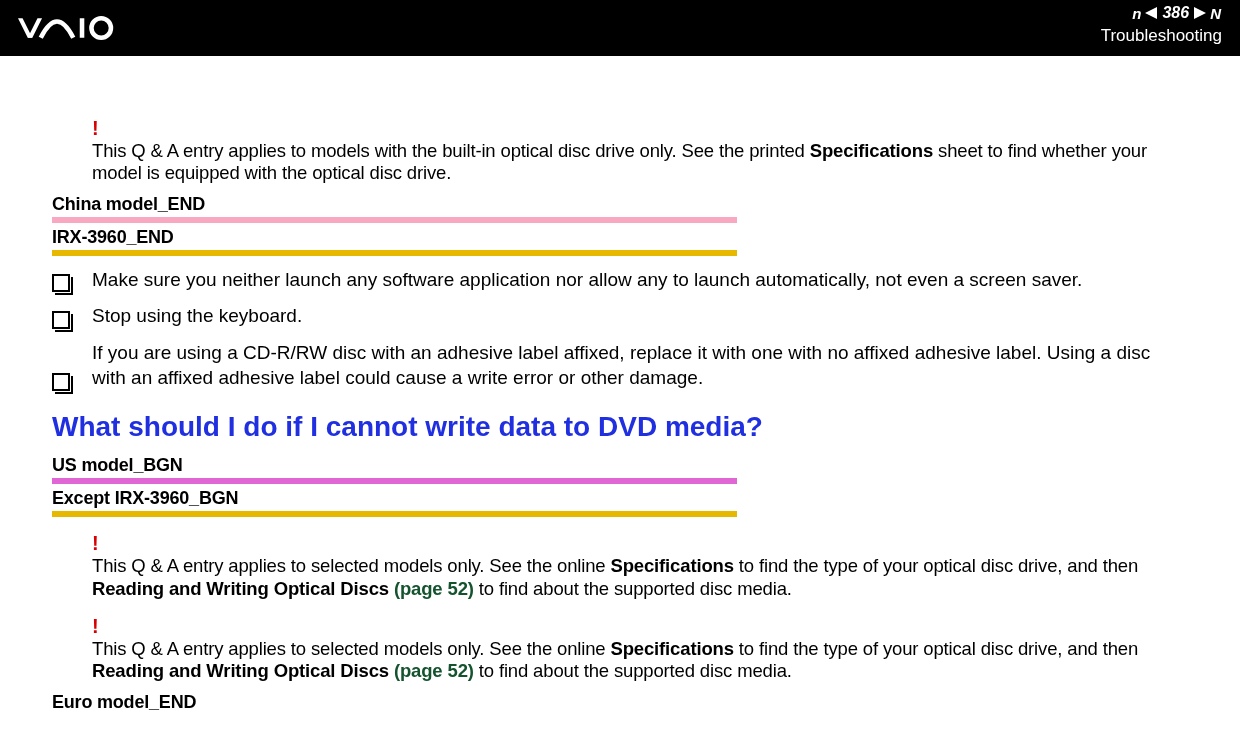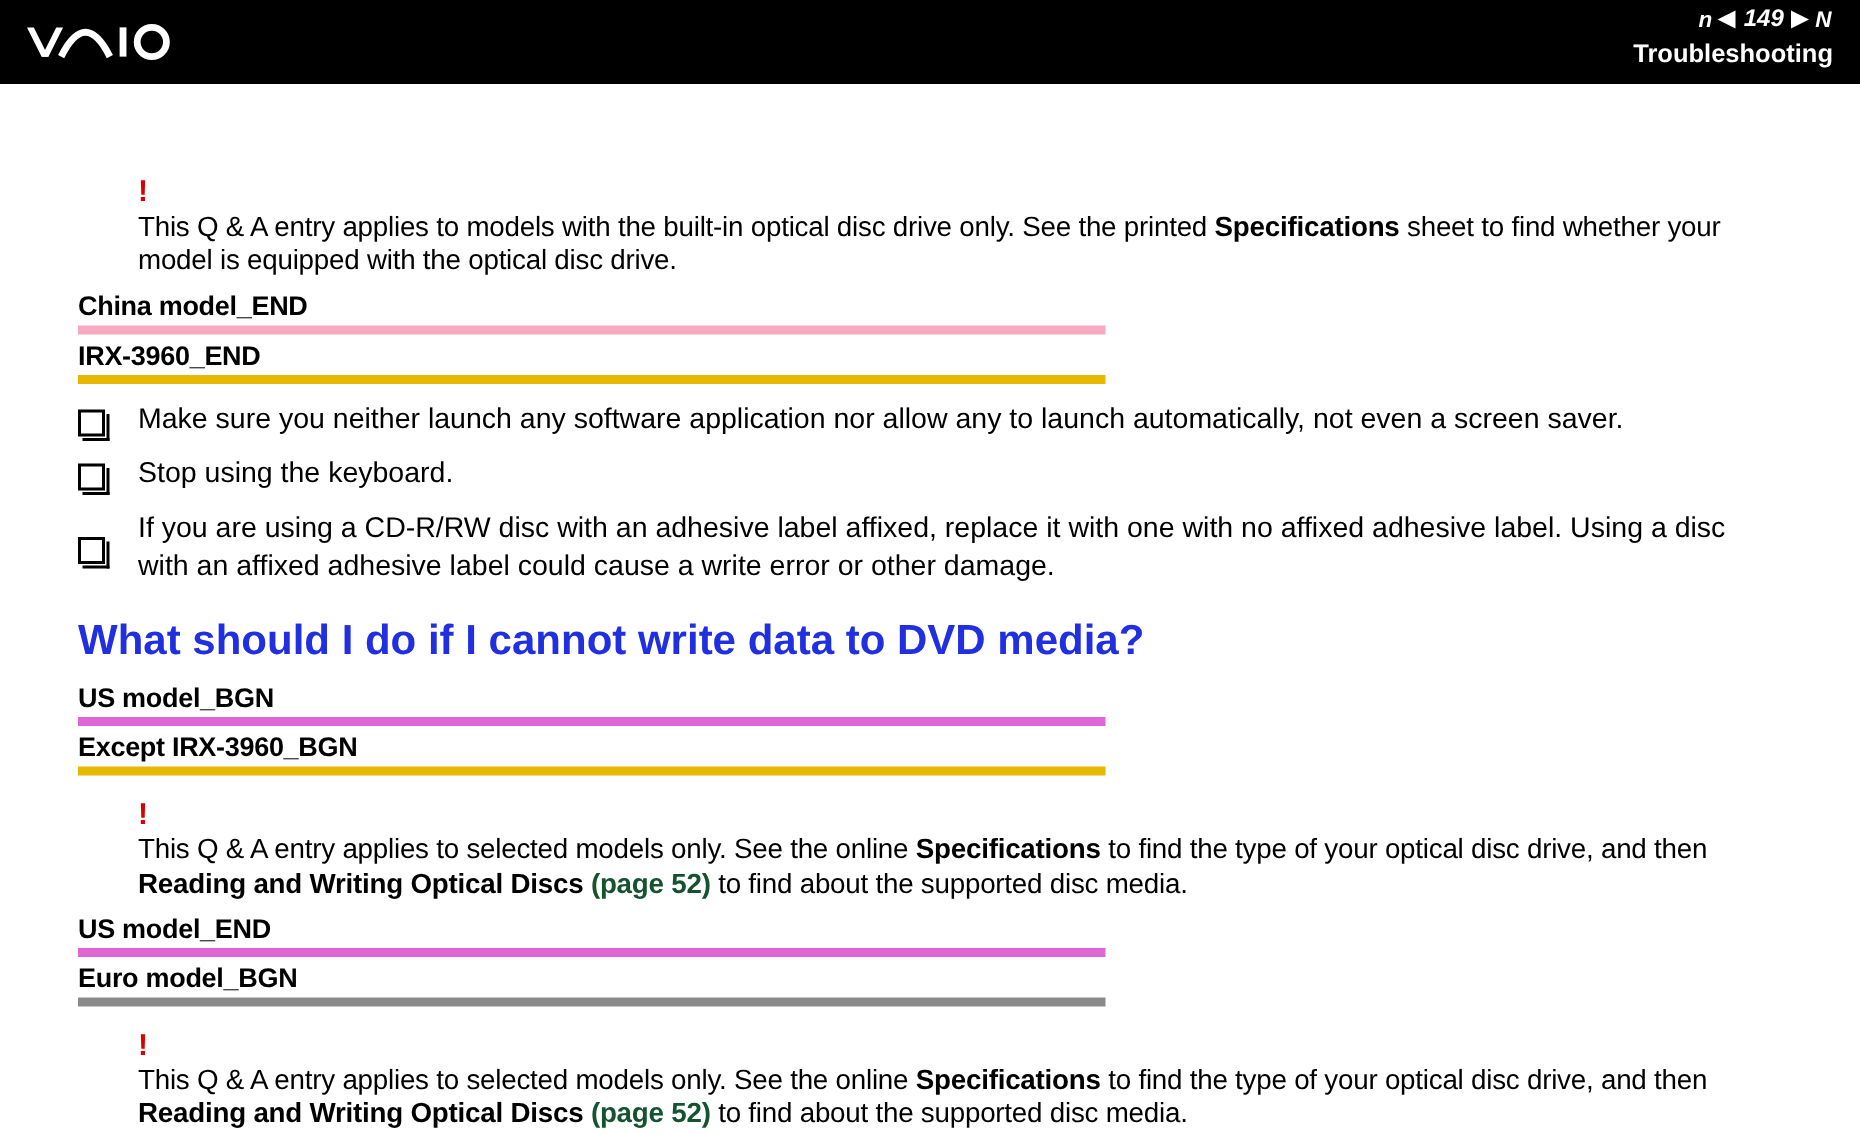--- a/index.html
+++ b/index.html
@@ -33,21 +33,21 @@
     border-bottom: 6px solid transparent;
     border-left: 12px solid #fff;
   }
   .header-nav .N { color: #fff; font-style: italic; font-weight: bold; font-size: 15px; margin: 0 1px; }
   .header-nav .pg { color: #fff; font-style: italic; font-weight: bold; font-size: 16px; margin: 0 2px; }
   .header-section {
     position: absolute;
     top: 26px;
     right: 18px;
     color: #fff;
-    font-weight: bold;
+    font-weight: normal;
     font-size: 17px;
   }
   .vaio-logo { display: inline-block; color: #fff; height: 26px; }
   .vaio-logo svg { height: 26px; }
 
   .page-body {
     padding: 60px 52px 0 52px;
     font-size: 18px;
     line-height: 1.28;
   }
@@ -83,21 +83,21 @@
     width: 685px;
   }
   .bar-pink     { background: #f8a8c0; }
   .bar-yellow   { background: #e6b800; }
   .bar-magenta  { background: #e066d6; }
   .bar-gray     { background: #8a8a8a; }
 
   .bullet-list { margin: 12px 0 18px 0; }
   .bullet-item {
     display: flex;
-    align-items: center;
+    align-items: flex-end;
     margin: 0 0 12px 0;
     font-size: 19px;
     line-height: 1.3;
   }
   .bullet-item .sq {
     flex: 0 0 18px;
     height: 18px;
     margin: 3px 22px 0 0;
     position: relative;
   }
@@ -135,21 +135,21 @@
       <path d="M0 5 L15 35 L22 35 L7 5 Z" fill="#fff"></path>
       <path d="M30 5 L15 35 L22 35 L37 5 Z" fill="#fff"></path>
       <path d="M35 35 Q60 -15 85 35" stroke="#fff" stroke-width="7" fill="none"></path>
       <rect x="95" y="5" width="7" height="30" fill="#fff"></rect>
       <circle cx="128" cy="20" r="15" stroke="#fff" stroke-width="7" fill="none"></circle>
     </svg>
   </span>
   <div class="header-nav">
     <span class="N">n</span>
     <span class="tri-left"></span>
-    <span class="pg">149</span>
+    <span class="pg">386</span>
     <span class="tri-right"></span>
     <span class="N">N</span>
   </div>
   <div class="header-section">Troubleshooting</div>
 </div>
 
 <div class="page-body">
 
   <div class="excl">!</div>
   <p class="note-text">
@@ -193,30 +193,20 @@
         <span class="tag-label">Except IRX-3960_BGN</span>
         <div class="tag-bar bar-yellow"></div>
       </div>
     </div>
 
   <div class="excl" style="margin-top:14px">!</div>
   <p class="note-text">
     <span>This Q &amp; A entry applies to selected models only. See the online </span><b class="spec">Specifications</b><span> to find the type of your optical disc drive, and then </span><b class="spec">Reading and Writing Optical Discs </b><span class="link">(page 52)</span><span> to find about the supported disc media.</span>
   </p>
 
-  <div id="tags3-slot">
-      <div class="tag-row">
-        <span class="tag-label">US model_END</span>
-        <div class="tag-bar bar-magenta"></div>
-      </div>
-      <div class="tag-row">
-        <span class="tag-label">Euro model_BGN</span>
-        <div class="tag-bar bar-gray"></div>
-      </div>
-    </div>
 
   <div class="excl" style="margin-top:14px">!</div>
   <p class="note-text">
     <span>This Q &amp; A entry applies to selected models only. See the online </span><b class="spec">Specifications</b><span> to find the type of your optical disc drive, and then </span><b class="spec">Reading and Writing Optical Discs </b><span class="link">(page 52)</span><span> to find about the supported disc media.</span>
   </p>
 
   <div id="tags4-slot">
       <div class="tag-row">
         <span class="tag-label">Euro model_END</span>
       </div>

